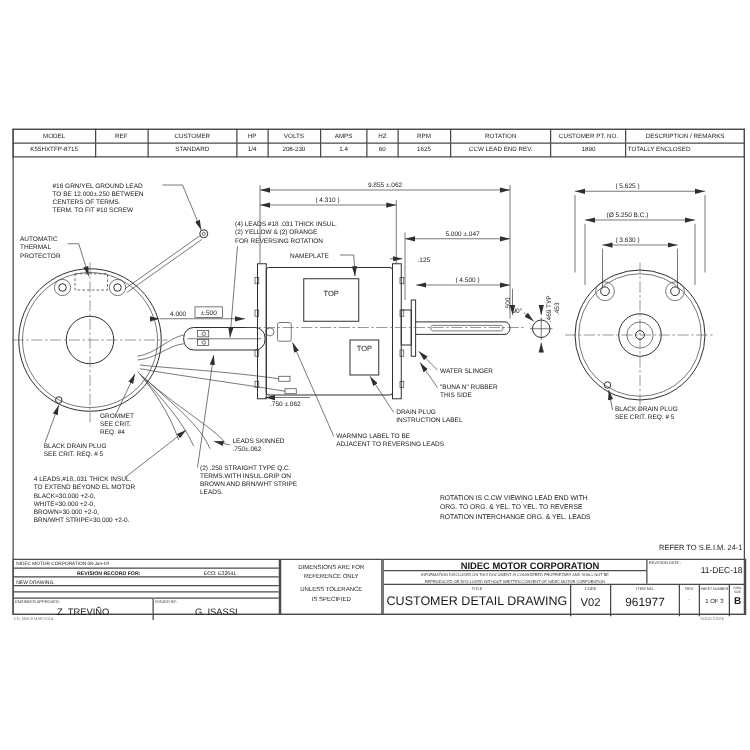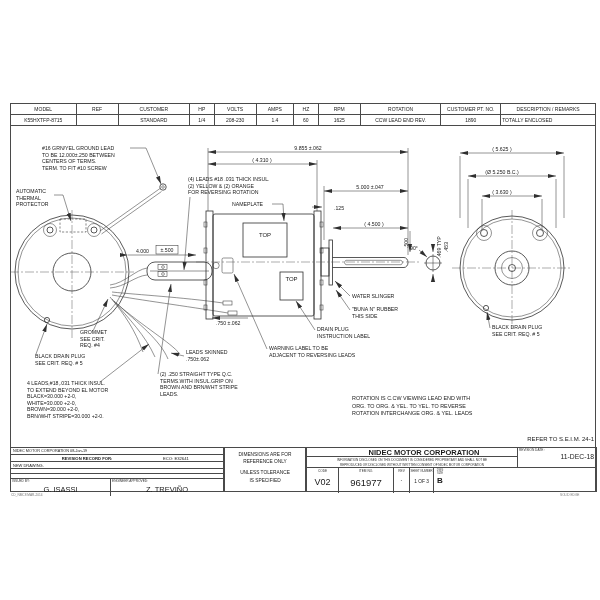--- a/index.html
+++ b/index.html
@@ -347,27 +347,27 @@
     <div class="tb-left">
       <div class="tb-row" style="height:6px;padding-left:2px;font-size:3.8px;">NIDEC MOTOR CORPORATION 08-Jan-19</div>
       <div class="tb-row" style="height:6px;">
         <span style="flex:1;text-align:center;font-weight:bold;font-size:4.2px;">REVISION RECORD FOR:</span>
         <span style="width:60px;font-size:4.2px;">ECO: E32641</span>
       </div>
       <div class="tb-row" style="height:6px;padding-left:2px;font-size:4px;">NEW DRAWING.</div>
       <div class="tb-row" style="height:4px;"></div>
       <div class="tb-row" style="height:4px;"></div>
       <div style="height:17px;display:flex;">
+        <div class="cell" style="width:112px;">
+          <span class="sig-lab">ENGINEER APPROVED:</span>
+          <span class="sig-val">Z. TREVIÑO</span>
+        </div>
         <div class="cell" style="width:100px;">
           <span class="sig-lab">ISSUED BY:</span>
           <span class="sig-val">G. ISASSI</span>
-        </div>
-        <div class="cell" style="width:112px;">
-          <span class="sig-lab">ENGINEER APPROVED:</span>
-          <span class="sig-val">Z. TREVIÑO</span>
         </div>
       </div>
     </div>
 
     <div class="tb-dims">
       <div>DIMENSIONS ARE FOR</div>
       <div>REFERENCE ONLY</div>
       <div style="height:4px;"></div>
       <div>UNLESS TOLERANCE</div>
       <div>IS SPECIFIED</div>
@@ -381,20 +381,24 @@
             <div>INFORMATION DISCLOSED ON THIS DOCUMENT IS CONSIDERED PROPRIETARY AND SHALL NOT BE</div>
             <div>REPRODUCED OR DISCLOSED WITHOUT WRITTEN CONSENT OF NIDEC MOTOR CORPORATION</div>
           </div>
         </div>
         <div class="revdate">
           <span class="lab">REVISION DATE :</span>
           <span class="val">11-DEC-18</span>
         </div>
       </div>
       <div class="tbr-bot">
+        <div class="cell" style="width:150px;">
+          <span class="lab">TITLE</span>
+          <span class="val" style="font-size:10px;top:8px;">CUSTOMER  DETAIL  DRAWING</span>
+        </div>
         <div class="cell" style="width:32px;">
           <span class="lab">CODE</span>
           <span class="val" style="font-size:9px;text-align:center;">V02</span>
         </div>
         <div class="cell" style="width:55px;">
           <span class="lab">ITEM NO.</span>
           <span class="val" style="font-size:9.5px;">961977</span>
         </div>
         <div class="cell" style="width:16px;">
           <span class="lab">REV</span>

